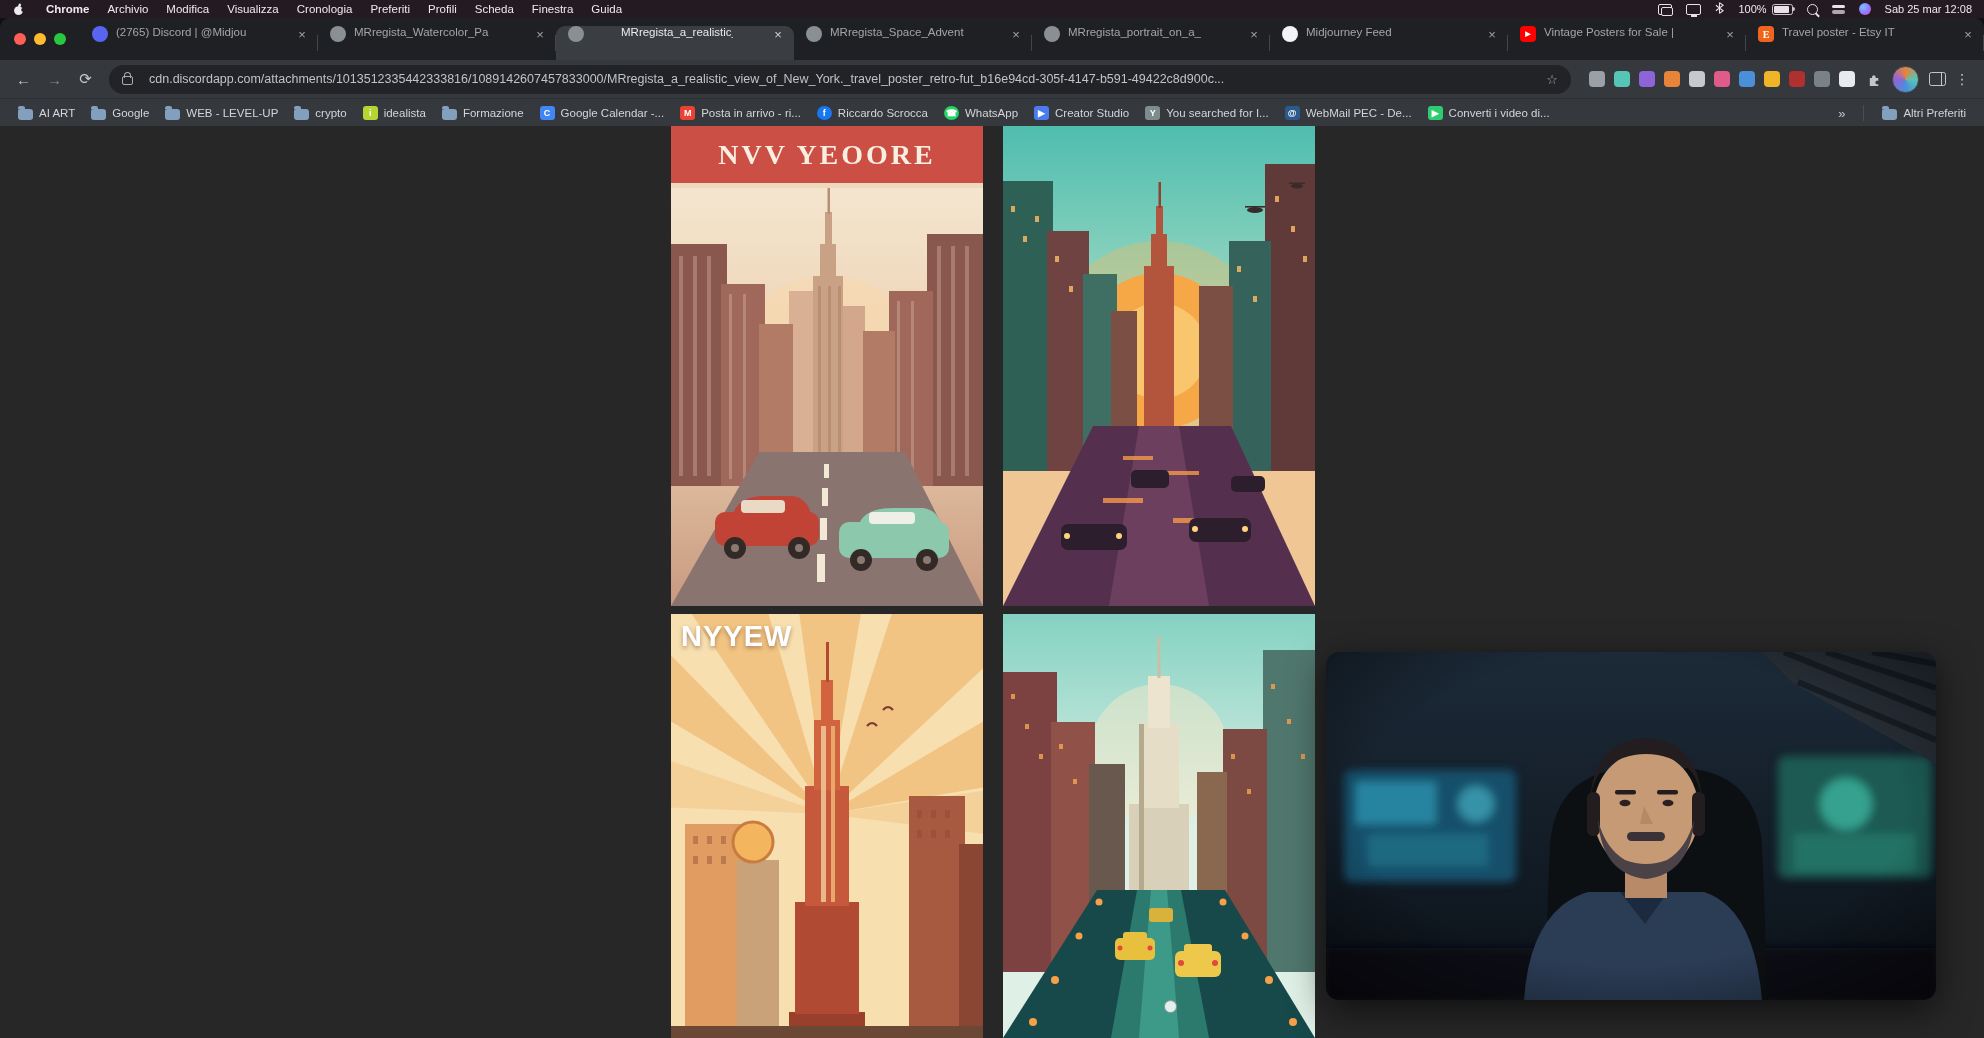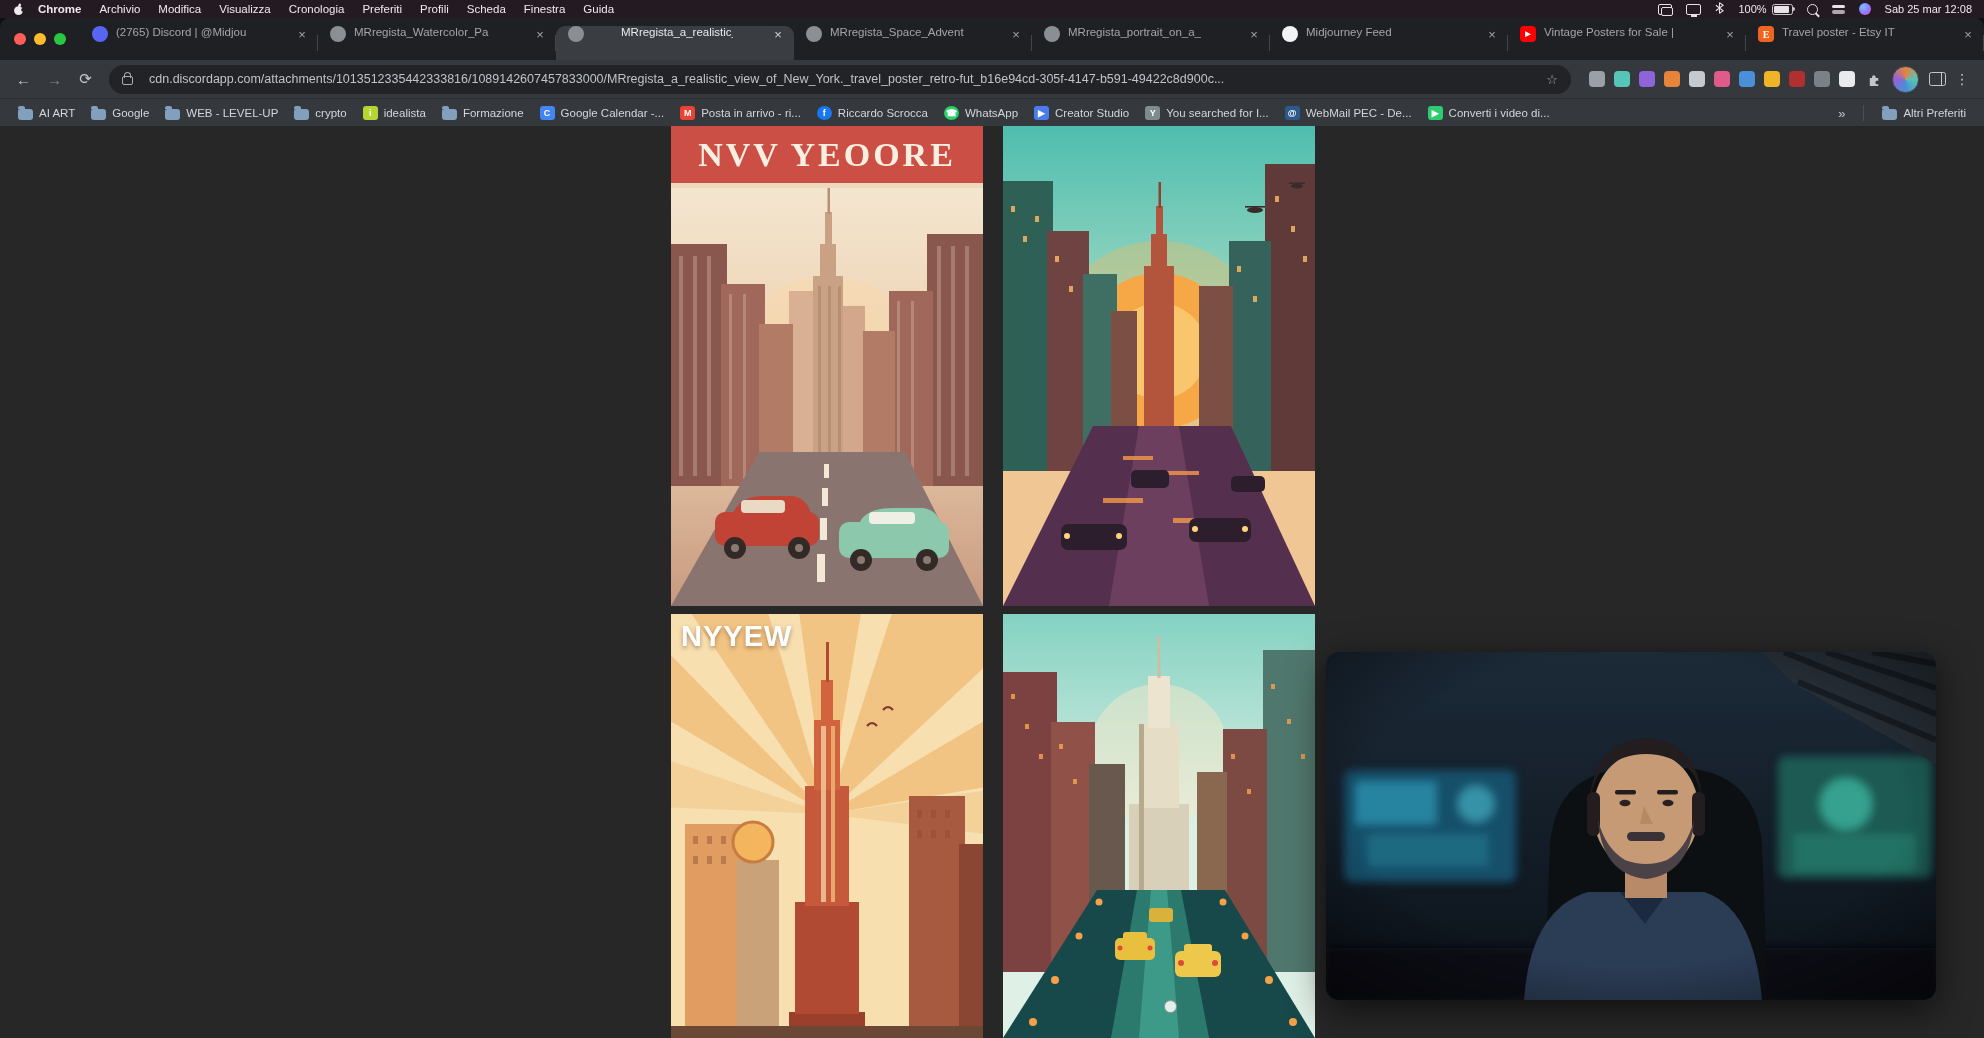--- a/index.html
+++ b/index.html
@@ -3,21 +3,21 @@
 <meta charset="utf-8">
 <style>
   html,body{margin:0;padding:0;background:#000;}
   .screen{position:relative;width:1984px;height:1038px;overflow:hidden;background:#101010;
           font-family:"Liberation Sans",sans-serif;-webkit-font-smoothing:antialiased;}
 
   
   .menubar{position:absolute;top:0;left:0;right:0;height:18px;background:#241a22;
            display:flex;align-items:center;padding:0 12px;color:#f0e8ee;font-size:11.5px;z-index:50;}
   .apple{display:flex;align-items:center;margin-right:4px;}
-  .menus{display:flex;list-style:none;margin:0;padding:0;}
+  .menus{display:flex;list-style:none;margin:8px;padding:0;}
   .menus li{padding:0 9px;white-space:nowrap;cursor:default;}
   .menus li.bold{font-weight:bold;}
   .status{margin-left:auto;display:flex;align-items:center;gap:14px;font-size:11px;}
   .s-icon{display:inline-block;position:relative;}
   .mirror{width:12px;height:9px;border:1.3px solid #e8e2e6;border-radius:2px;}
   .mirror::after{content:"";position:absolute;left:2px;top:2px;width:10px;height:7px;border:1.3px solid #e8e2e6;border-radius:2px;background:#241a22;}
   .display{width:13px;height:9px;border:1.3px solid #e8e2e6;border-radius:2px;}
   .display::after{content:"";position:absolute;left:3.5px;bottom:-3px;width:6px;height:2px;background:#e8e2e6;}
   .batt{display:flex;align-items:center;gap:5px;}
   .batt-shape{position:relative;width:19px;height:9px;border:1px solid #cfc7cc;border-radius:2.5px;}
@@ -87,21 +87,21 @@
   .grid{position:absolute;left:671px;top:0;width:644px;height:912px;}
   .cell{position:absolute;overflow:hidden;background:#1a1a1a;}
   .c1{left:0;top:0;width:312px;height:480px;}
   .c2{left:332px;top:0;width:312px;height:480px;}
   .c3{left:0;top:488px;width:312px;height:424px;}
   .c4{left:332px;top:488px;width:312px;height:424px;}
   .cell svg{display:block;width:100%;height:100%;}
 
   .p1-banner{position:absolute;top:0;left:0;right:0;height:57px;background:#cc4f46;
              display:flex;align-items:center;justify-content:center;border-bottom:5px solid #efd9bd;
-             font-family:"Liberation Serif",serif;font-weight:bold;font-size:34px;letter-spacing:3px;color:#f9efe0;}
+             font-family:"Liberation Serif",serif;font-weight:bold;font-size:28px;letter-spacing:3px;color:#f9efe0;}
   .p3-title{position:absolute;top:6px;left:10px;font-weight:bold;font-size:29px;letter-spacing:1px;color:#ffffff;
             text-shadow:0 2px 4px rgba(90,40,20,.45);}
 
   .facecam{position:absolute;left:1326px;top:526px;width:610px;height:348px;border-radius:13px;overflow:hidden;
            box-shadow:0 10px 36px rgba(0,0,0,.6);z-index:20;}
   .facecam svg{display:block;width:100%;height:100%;}
 
   .cursor{position:absolute;left:1164px;top:874px;width:11px;height:11px;border-radius:50%;
           background:rgba(255,255,255,.85);border:1px solid rgba(0,0,0,.35);z-index:30;}
 </style>

